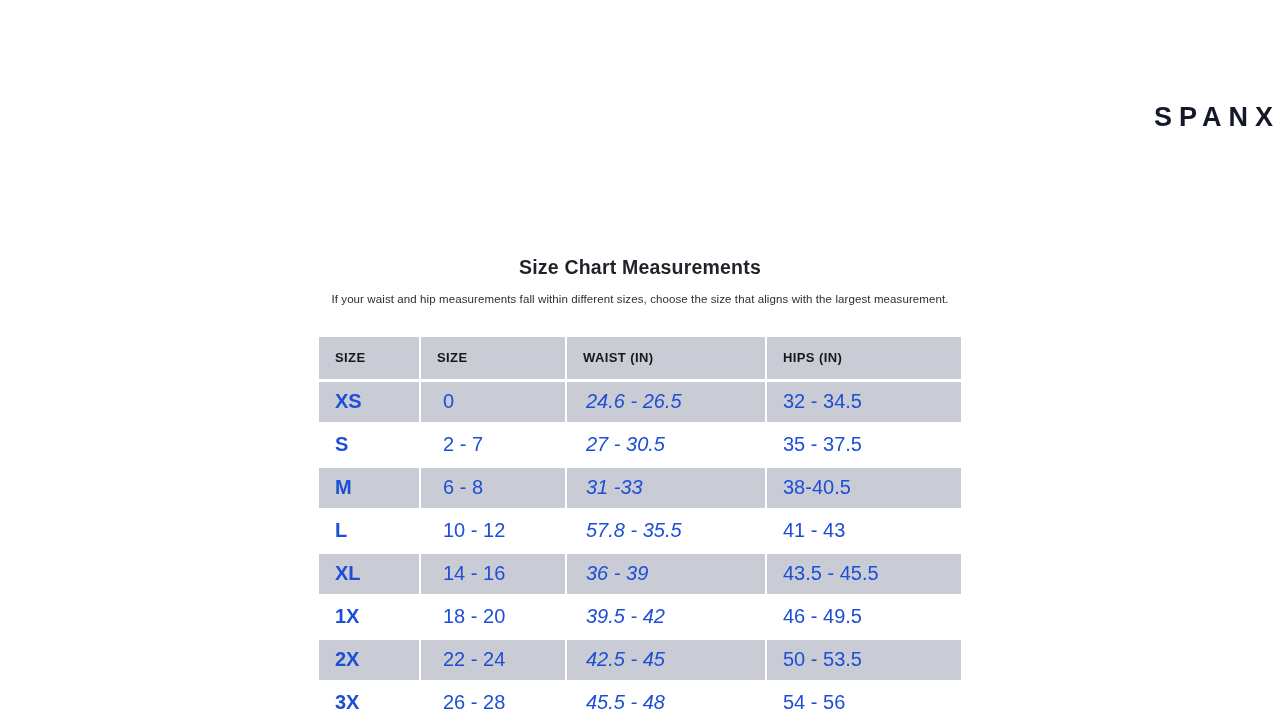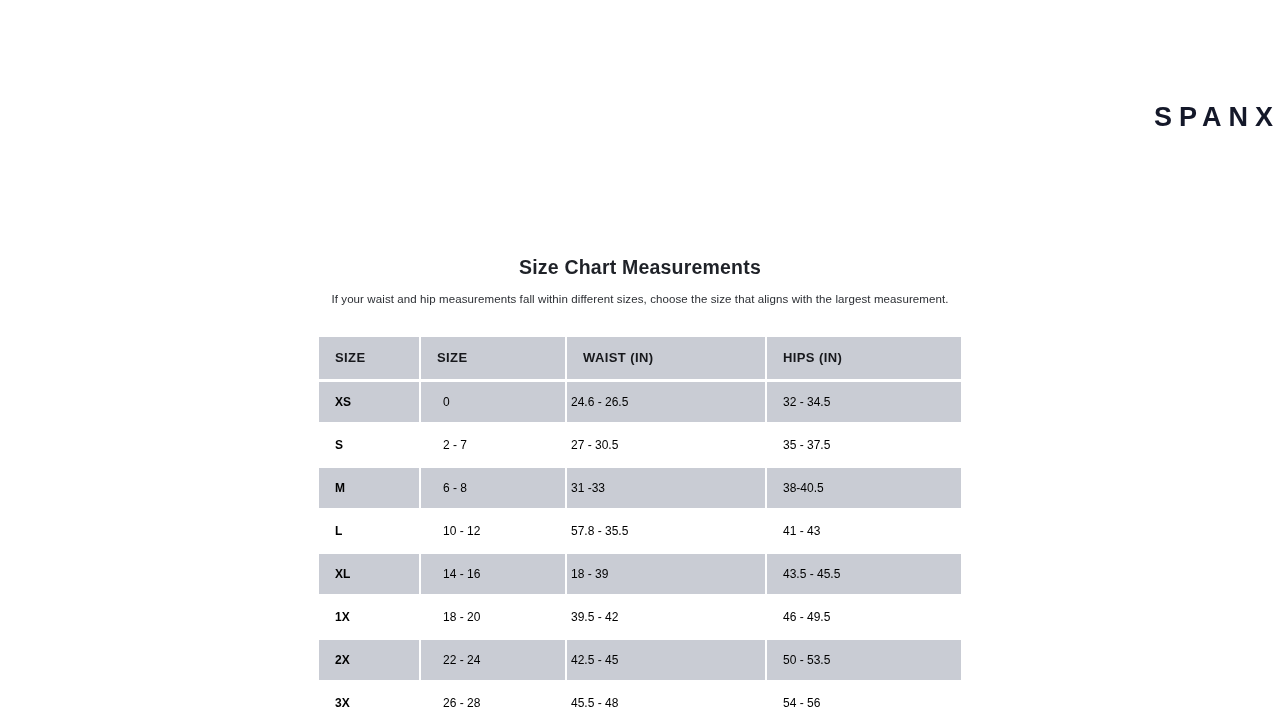--- a/index.html
+++ b/index.html
@@ -72,35 +72,35 @@
   col.c3 { width: 200px; }
   col.c4 { width: 195px; }
   .size-table tr { height: 43px; }
   .size-table th,
   .size-table td {
     text-align: left;
     vertical-align: middle;
     padding: 0 0 0 16px;
     border-bottom: 3px solid #ffffff;
     border-right: 2px solid #ffffff;
-    font-size: 12px;
-    color: #000000;
+    font-size: 20px;
+    color: #1d4ed8;
     white-space: nowrap;
     overflow: hidden;
   }
   .size-table th:last-child,
   .size-table td:last-child { border-right: none; }
   .size-table th {
     font-size: 13px;
     font-weight: 700;
     letter-spacing: 0.4px;
     color: #17181c;
   }
   .size-table td.col-2 { padding-left: 22px; }
-  .size-table td.col-3 { padding-left: 4px; }
+  .size-table td.col-3 { padding-left: 19px; font-style: italic; }
   .size-table thead tr th { background: #c9ccd4; }
   .size-table tbody tr:nth-child(odd) td { background: #c9ccd4; }
   .size-table td.cell-size { font-weight: 700; }
 </style>
 </head>
 <body>
 
 <div class="logo-wrap">
   <div class="logo">
     <span>SPANX</span>
@@ -148,21 +148,21 @@
       </tr>
       <tr>
         <td class="cell-size">L</td>
         <td class="col-2">10 - 12</td>
         <td class="col-3">57.8 - 35.5</td>
         <td>41 - 43</td>
       </tr>
       <tr>
         <td class="cell-size">XL</td>
         <td class="col-2">14 - 16</td>
-        <td class="col-3">18 - 39</td>
+        <td class="col-3">36 - 39</td>
         <td>43.5 - 45.5</td>
       </tr>
       <tr>
         <td class="cell-size">1X</td>
         <td class="col-2">18 - 20</td>
         <td class="col-3">39.5 - 42</td>
         <td>46 - 49.5</td>
       </tr>
       <tr>
         <td class="cell-size">2X</td>

